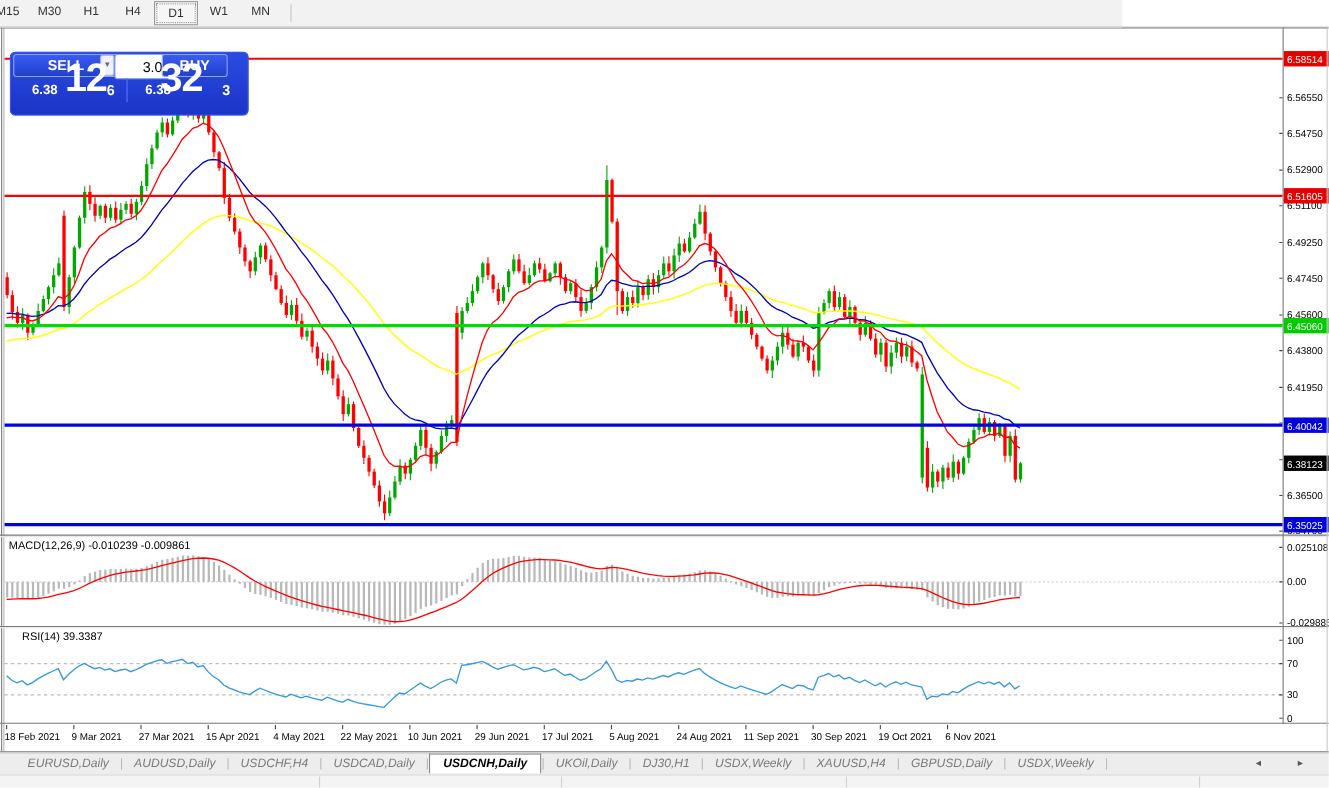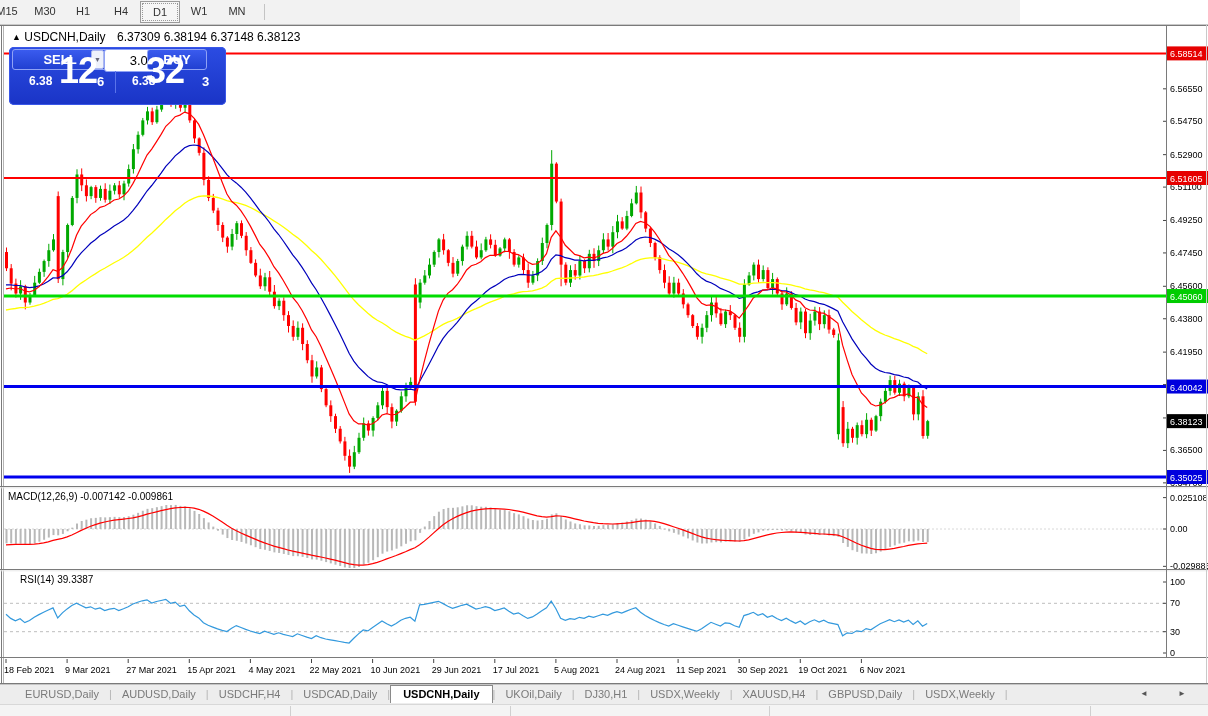--- a/index.html
+++ b/index.html
@@ -42,21 +42,21 @@
   .px-small{position:absolute;bottom:5px;font-size:12px;font-weight:bold;}
   .px-big{position:absolute;bottom:1px;font-size:36px;font-weight:bold;letter-spacing:-1px;}
   .px-sup{position:absolute;font-size:13px;font-weight:bold;}
   #bid-panel .px-small{left:18px;} #bid-panel .px-big{left:48px;} #bid-panel .px-sup{left:86px;top:3px;}
   #ask-panel .px-small{left:14px;} #ask-panel .px-big{left:28px;} #ask-panel .px-sup{left:84px;top:3px;}
   
   .ind-label{position:absolute;font-size:10px;color:#000;}
   
   #tabbar{position:absolute;left:0;top:684px;width:1208px;height:20px;background:#ededed;
     border-top:1px solid #c5c5c5;white-space:nowrap;font-size:11px;color:#7a7a7a;}
-  .tab{display:inline-block;padding:3px 10px 2px 10px;cursor:pointer;vertical-align:top;}
+  .tab{display:inline-block;padding:3px 10px 2px 10px;cursor:pointer;vertical-align:top;font-style:italic;}
   .tab.active{background:#fff;border:1px solid #8a8a8a;border-bottom:none;color:#000;font-weight:bold;
     padding:2px 12px 3px 12px;margin-top:0px;}
   .tab-sep{display:inline-block;color:#b5b5b5;vertical-align:top;padding-top:3px;}
   #tab-arrows{position:absolute;right:8px;top:4px;font-size:8px;color:#555;letter-spacing:14px;}
   
   #statusbar{position:absolute;left:0;top:704px;width:1208px;height:12px;background:#f4f4f4;border-top:1px solid #d8d8d8;}
   .status-div{position:absolute;top:1px;width:1px;height:11px;background:#d0d0d0;}
 </style>
 </head>
 <body>
@@ -781,25 +781,20 @@
       <line x1="0" y1="657.5" x2="1208" y2="657.5" stroke="#7a7a7a"></line>
       <line x1="0" y1="683.5" x2="1208" y2="683.5" stroke="#7a7a7a"></line>
       <line x1="1166.5" y1="25" x2="1166.5" y2="658" stroke="#7a7a7a"></line>
       <line x1="1206.5" y1="25" x2="1206.5" y2="683" stroke="#c9c9c9"></line>
     </svg>
 
   <div id="toolbar">
     <div id="tf-row"><span class="tfbtn">M15</span><span class="tfbtn">M30</span><span class="tfbtn">H1</span><span class="tfbtn">H4</span><span class="tfbtn active">D1</span><span class="tfbtn">W1</span><span class="tfbtn">MN</span><span class="tf-sep"></span></div>
   </div>
 
-  <div id="title-line">
-    <span class="tri">▲</span>
-    <span id="title-sym">USDCNH,Daily</span>
-    <span id="title-ohlc">6.37309 6.38194 6.37148 6.38123</span>
-  </div>
 
   <div id="trade-widget">
     <div id="tw-row1">
       <button class="tw-btn" id="sell-btn">SELL</button>
       <button id="vol-down">▼</button>
       <div id="vol-box">
         <span id="vol-value">3.00</span>
       </div>
       <button id="vol-up">▲</button>
       <button class="tw-btn" id="buy-btn">BUY</button>
@@ -811,21 +806,21 @@
         <span class="px-sup">6</span>
       </div>
       <div class="px-half" id="ask-panel">
         <span class="px-small">6.38</span>
         <span class="px-big">32</span>
         <span class="px-sup">3</span>
       </div>
     </div>
   </div>
 
-  <div class="ind-label" style="left:8px;top:491px;">MACD(12,26,9) -0.007142 -0.009861</div>
+  <div class="ind-label" style="left:8px;top:491px;">MACD(12,26,9) -0.010239 -0.009861</div>
   <div class="ind-label" style="left:20px;top:574px;">RSI(14) 39.3387</div>
 
   <div id="tabbar">
     <span style="display:inline-block;width:12px;"></span>
     <span id="tabs-host"><span class="tab">EURUSD,Daily</span><span class="tab-sep">|</span><span class="tab">AUDUSD,Daily</span><span class="tab-sep">|</span><span class="tab">USDCHF,H4</span><span class="tab-sep">|</span><span class="tab">USDCAD,Daily</span><span class="tab-sep">|</span><span class="tab active">USDCNH,Daily</span><span class="tab-sep">|</span><span class="tab">UKOil,Daily</span><span class="tab-sep">|</span><span class="tab">DJ30,H1</span><span class="tab-sep">|</span><span class="tab">USDX,Weekly</span><span class="tab-sep">|</span><span class="tab">XAUUSD,H4</span><span class="tab-sep">|</span><span class="tab">GBPUSD,Daily</span><span class="tab-sep">|</span><span class="tab">USDX,Weekly</span><span class="tab-sep">|</span></span>
     <span id="tab-arrows">◄ ►</span>
   </div>
 
   <div id="statusbar">
       <div class="status-div" style="left: 290px;"></div>

